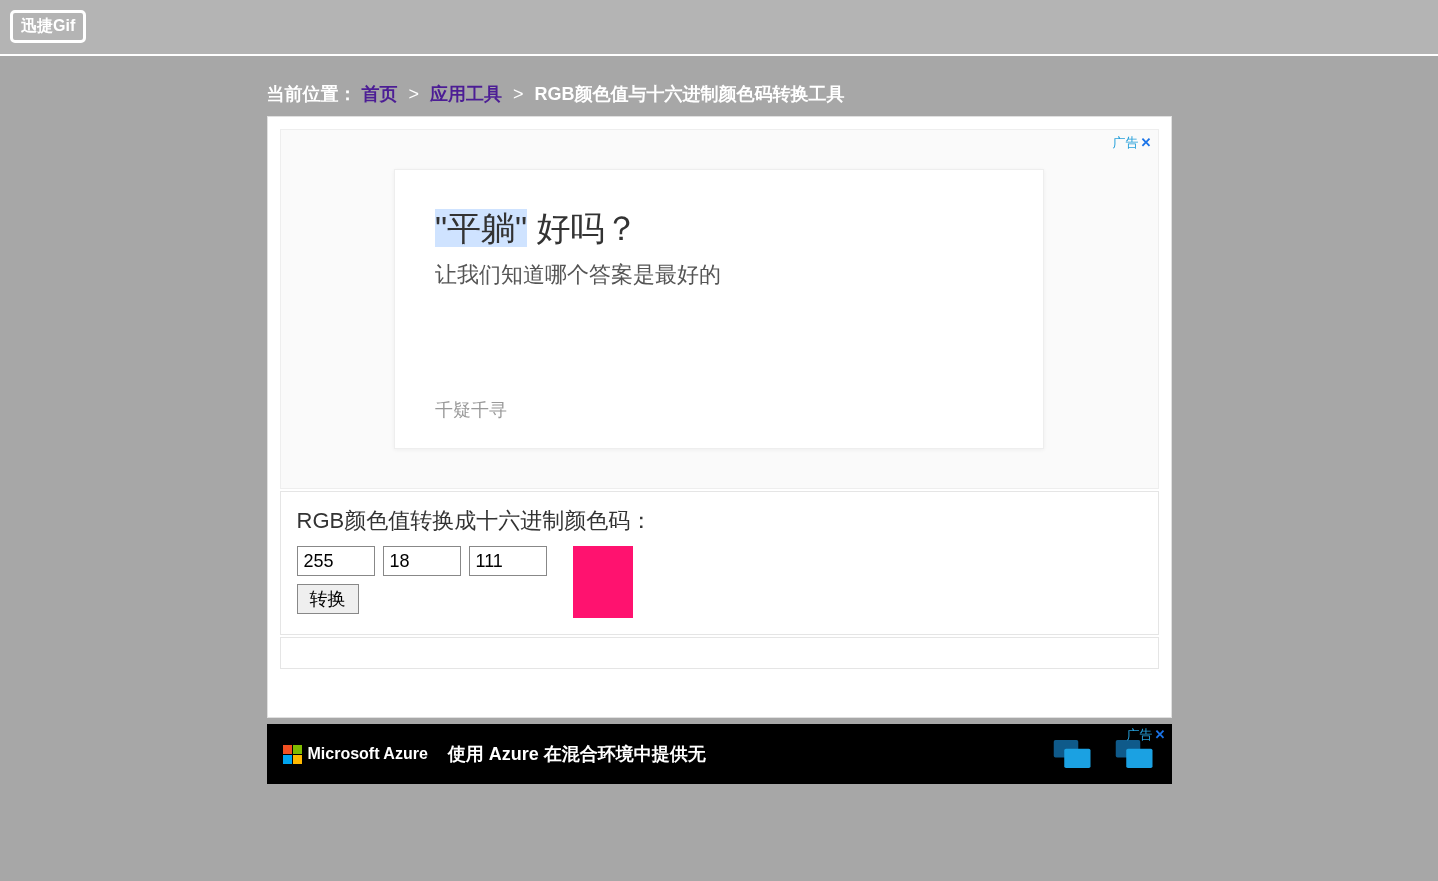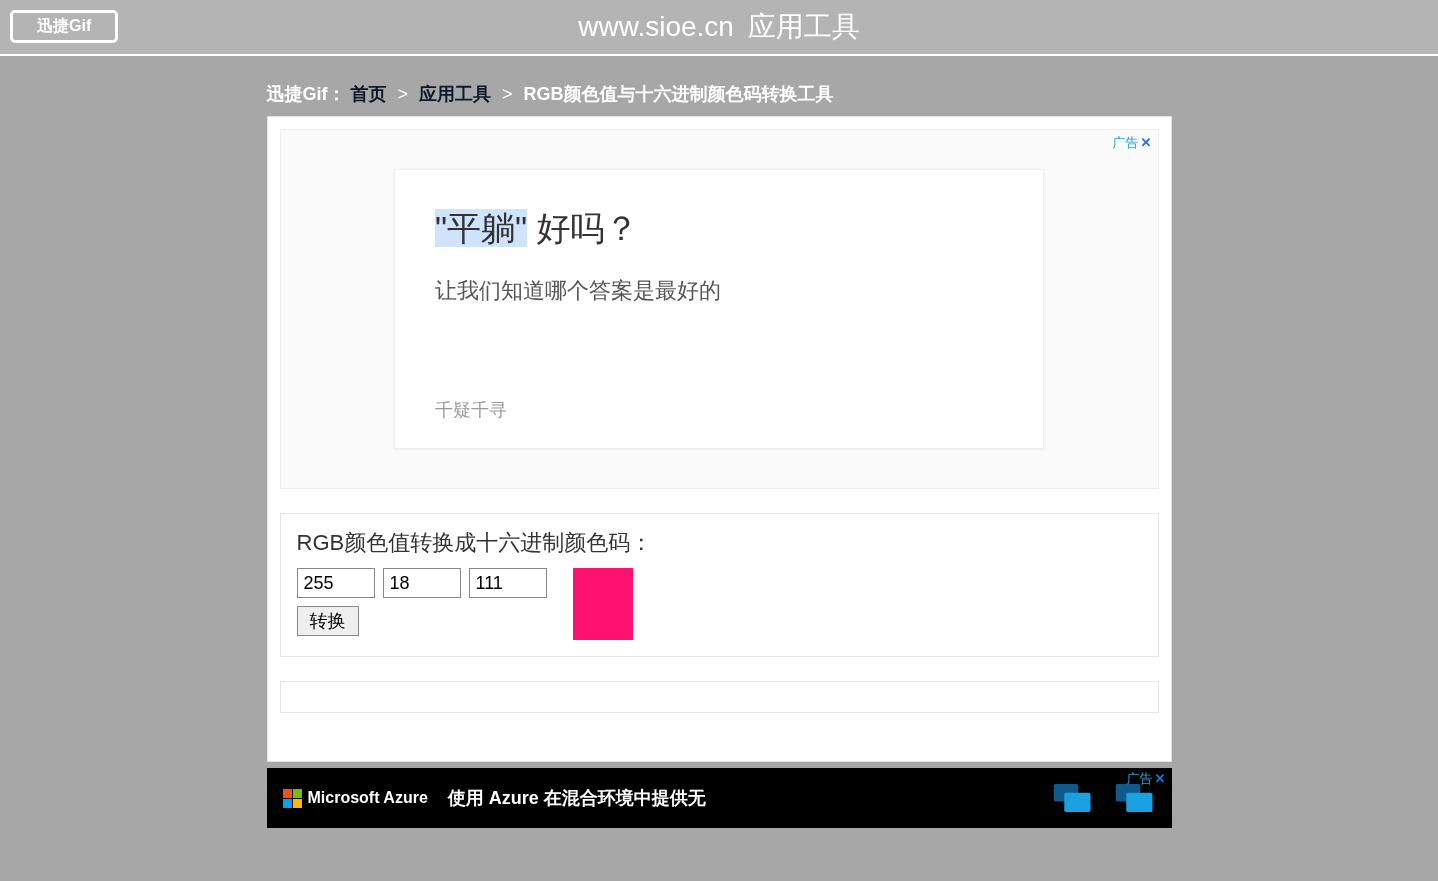--- a/index.html
+++ b/index.html
@@ -13,21 +13,21 @@
       justify-content: center;
       position: relative;
       border-bottom: 2px solid #fff;
     }
     .header-logo {
       position: absolute;
       left: 10px;
       top: 10px;
       border: 3px solid #fff;
       border-radius: 5px;
-      padding: 3px 24px;
+      padding: 3px 8px;
       color: #fff;
       font-size: 16px;
       font-weight: bold;
     }
     .header-title {
       color: #fff;
       font-size: 28px;
       font-weight: 300;
     }
     .header-title-domain { letter-spacing: 0px; }
@@ -38,21 +38,21 @@
     .breadcrumb-wrap {
       width: 905px;
       margin: 0 auto;
       padding: 8px 0 10px 0;
     }
     .breadcrumb {
       color: #fff;
       font-size: 18px;
       font-weight: bold;
     }
-    .breadcrumb a { color: #0f172a; text-decoration: none; margin-top: 30px; }
+    .breadcrumb a { color: #4c1d95; text-decoration: none; margin-top: 30px; }
     .breadcrumb-sep { margin: 0 6px; color: #fff; font-weight: normal; }
 
     .main-panel {
       width: 905px;
       margin: 0 auto;
       background: #fff;
       padding: 12px;
       border: 1px solid #e0e0e0;
     }
 
@@ -83,21 +83,21 @@
       flex-direction: column;
       justify-content: space-between;
     }
     .ad-headline {
       font-size: 34px;
       color: #333;
       font-weight: 400;
     }
     .ad-headline .hl1 { background: #cfe3ff; }
     .ad-sub {
-      margin-top: 24px;
+      margin-top: 8px;
       font-size: 22px;
       color: #555;
     }
     .ad-bottom {
       display: flex;
       justify-content: space-between;
       align-items: center;
     }
     .ad-source { color: #999; font-size: 18px; text-align: right; }
     .ad-cta {
@@ -106,21 +106,21 @@
       font-size: 22px;
       border: none;
       width: 200px;
       height: 50px;
       cursor: pointer;
       box-shadow: 1px 1px 2px rgba(0,0,0,0.2);
     }
 
     .tool-section {
       border: 1px solid #e5e5e5;
-      margin-top: 24px;
+      margin-top: 2px;
       padding: 14px 16px 16px 16px;
     }
     .tool-label {
       font-size: 22px;
       color: #333;
       margin-bottom: 10px;
     }
     .rgb-row {
       display: flex;
       align-items: flex-start;
@@ -215,31 +215,27 @@
     .ms-grid span:nth-child(4){ background:#ffb900; }
     .footer-text { font-size: 18px; font-weight: bold; flex: 1; }
     .cloud-icons { display: flex; gap: 20px; align-items: center; }
     .cloud-icons svg { width: 42px; height: 36px; }
   </style>
 </head>
 <body>
 
 <div class="header-bar">
   <div class="header-logo">迅捷Gif</div>
-  <div class="header-title">
-    <span class="header-title-domain">www.sioe.cn</span>
-    <span class="header-title-label">应用工具</span>
-  </div>
 </div>
 
 <div class="spacer-top"></div>
 
 <div class="breadcrumb-wrap">
   <div class="breadcrumb">
-    <span>迅捷Gif：</span>
+    <span>当前位置：</span>
     <a href="#">首页</a>
     <span class="breadcrumb-sep">&gt;</span>
     <a href="#">应用工具</a>
     <span class="breadcrumb-sep">&gt;</span>
     <span>RGB颜色值与十六进制颜色码转换工具</span>
   </div>
 </div>
 
 <div class="main-panel">
 

